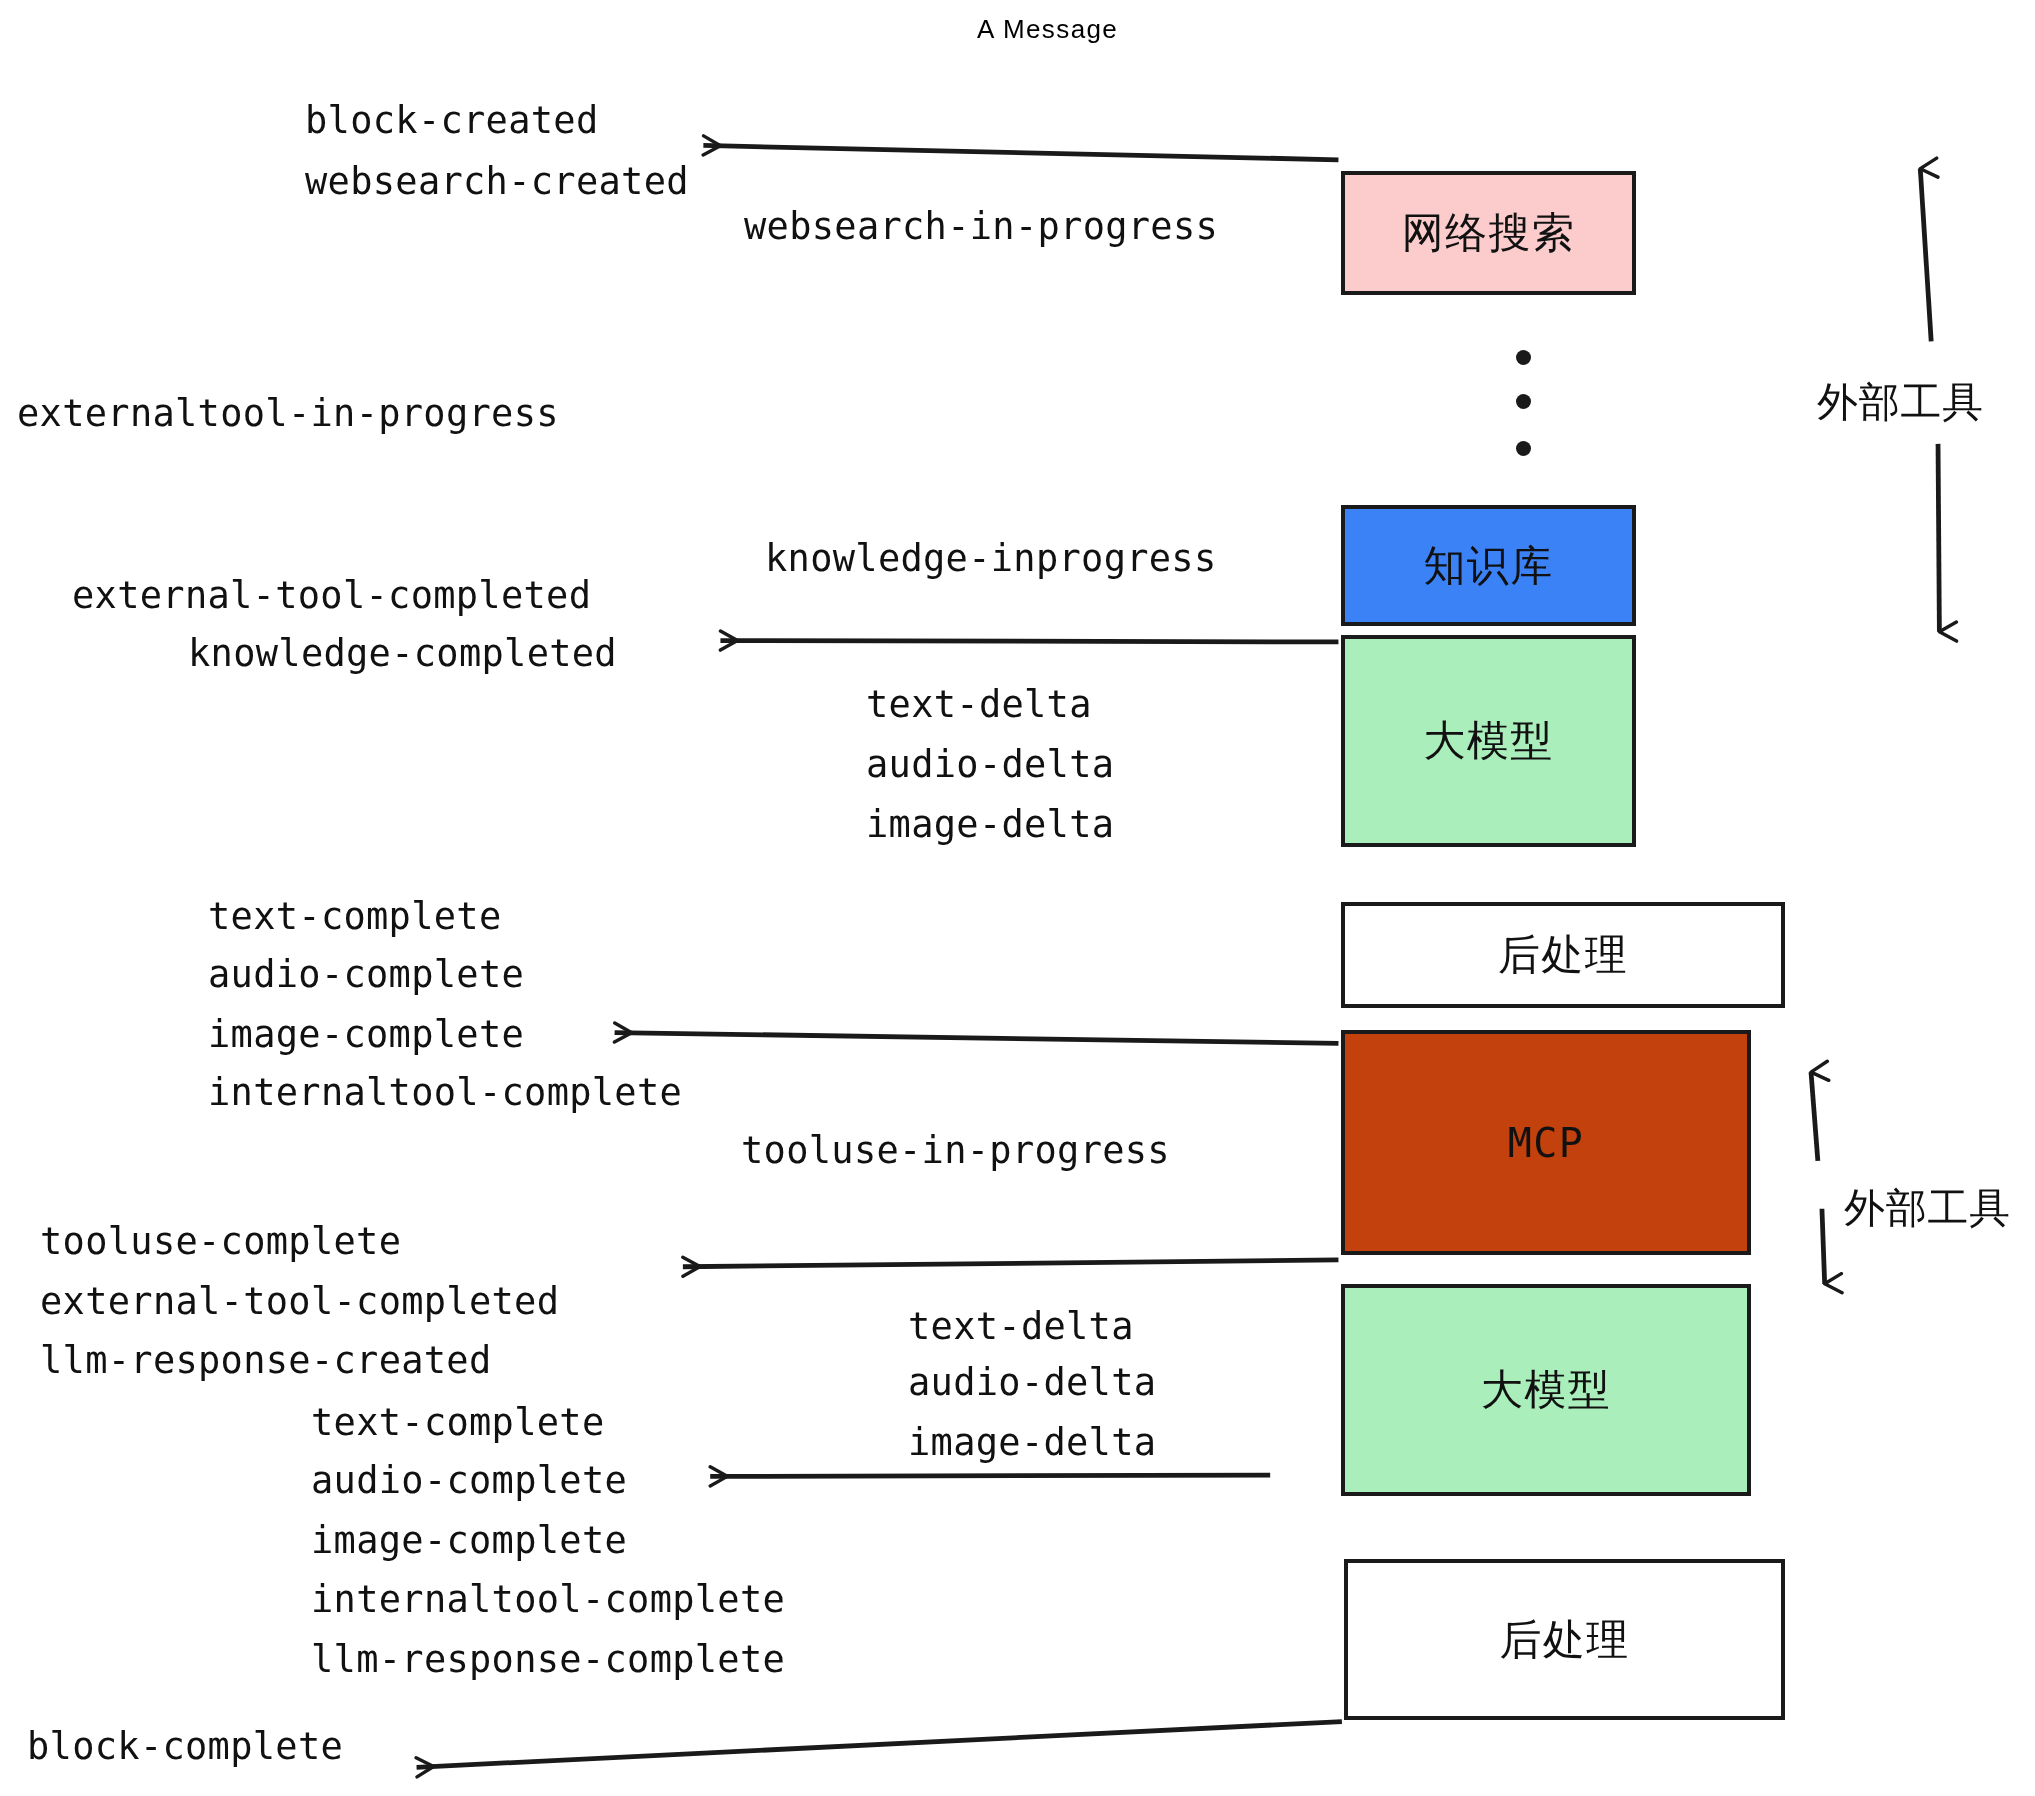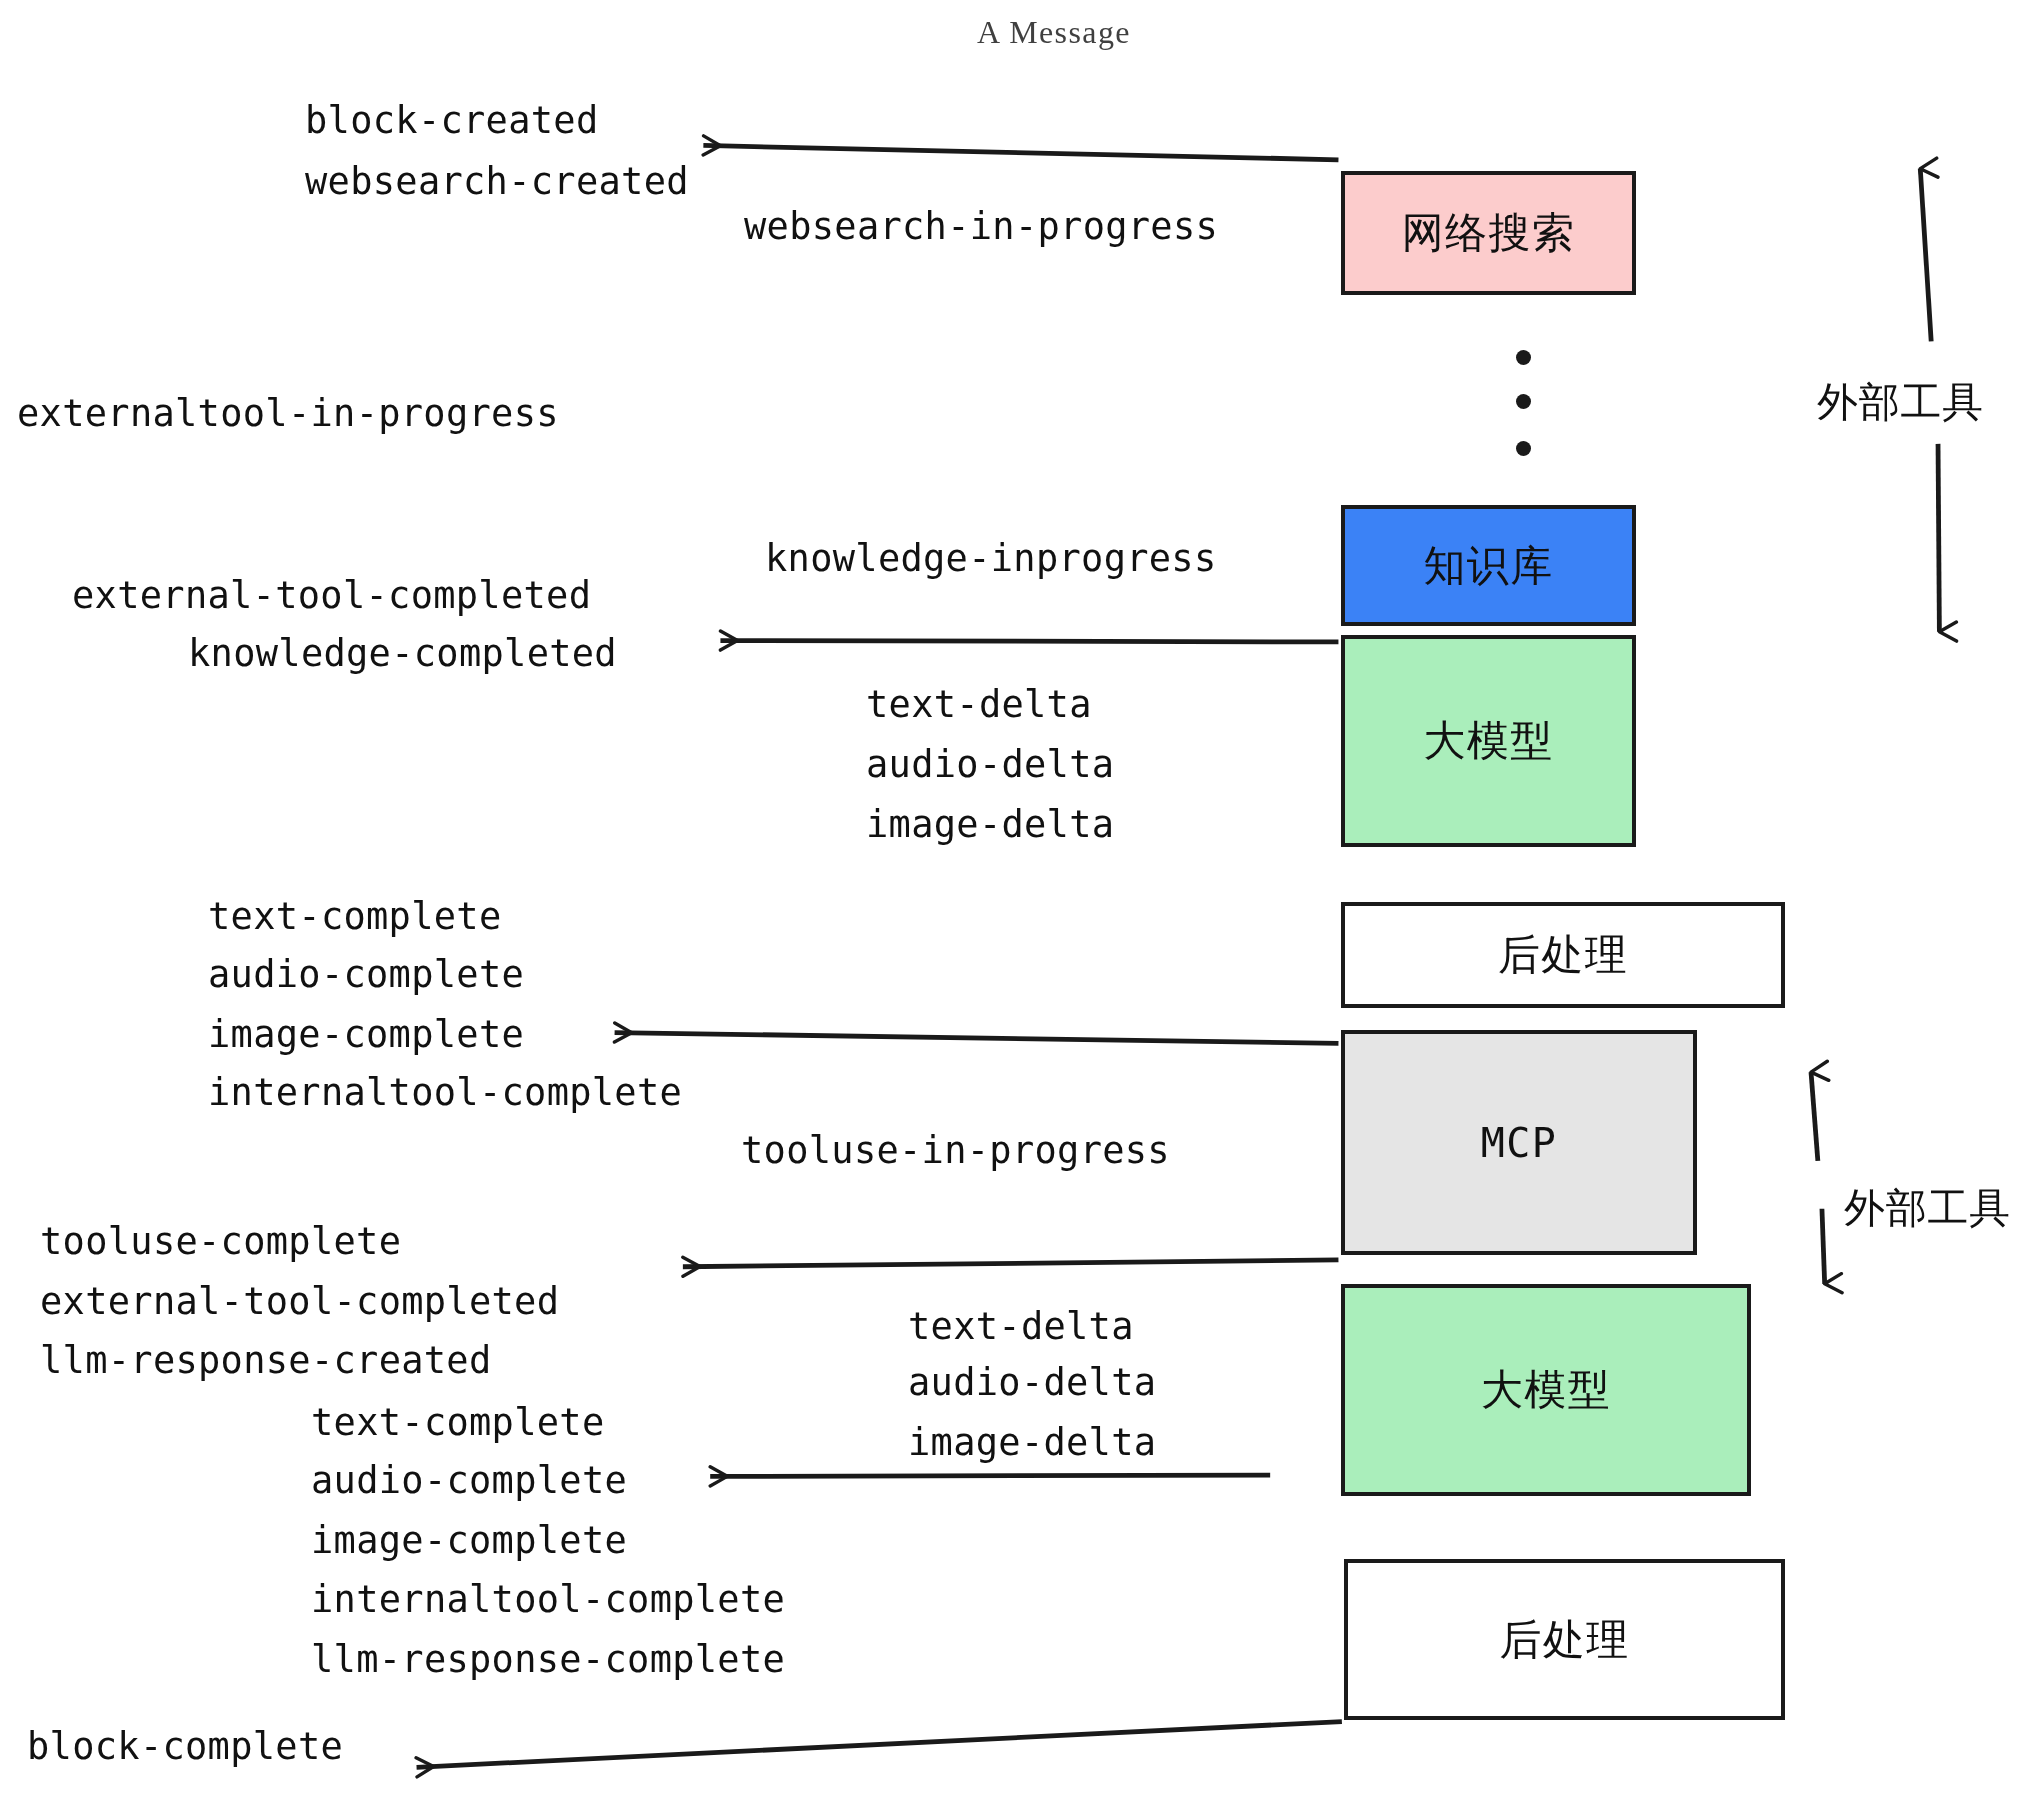--- a/index.html
+++ b/index.html
@@ -27,23 +27,23 @@
     position: absolute;
     font-family: "DejaVu Sans Mono", monospace;
     font-size: 37px;
     color: #111111;
     white-space: nowrap;
     letter-spacing: 0.3px;
     line-height: 1;
   }
   .title {
     position: absolute;
-    font-family: Liberation Serif, serif;
-    font-size: 32px;
-    color: #404040;
+    font-family: Liberation Sans, sans-serif;
+    font-size: 26px;
+    color: #000000;
     white-space: nowrap;
     letter-spacing: 1.4px;
   }
   .boxwrap {
     position: absolute;
     box-sizing: border-box;
     border: 4.1px solid #1a1a1a;
     display: flex;
     align-items: center;
     justify-content: center;
@@ -124,21 +124,21 @@
   </div>
 
   <div class="boxwrap" style="left:1341px; top:635px; width:295px; height:212px; background:#aaeebb;">
     <span class="boxlabel">大模型</span>
   </div>
 
   <div class="boxwrap" style="left:1341px; top:902px; width:444px; height:106px; background:#ffffff;">
     <span class="boxlabel">后处理</span>
   </div>
 
-  <div class="boxwrap" style="left:1341px; top:1030px; width:356px; height:225px; background:#e5e5e5;">
+  <div class="boxwrap" style="left:1341px; top:1030px; width:410px; height:225px; background:#c2410c;">
     <span class="boxlabel latin">MCP</span>
   </div>
 
   <div class="boxwrap" style="left:1341px; top:1284px; width:410px; height:212px; background:#aaeebb;">
     <span class="boxlabel">大模型</span>
   </div>
 
   <div class="boxwrap" style="left:1344px; top:1559px; width:441px; height:161px; background:#ffffff;">
     <span class="boxlabel">后处理</span>
   </div>

